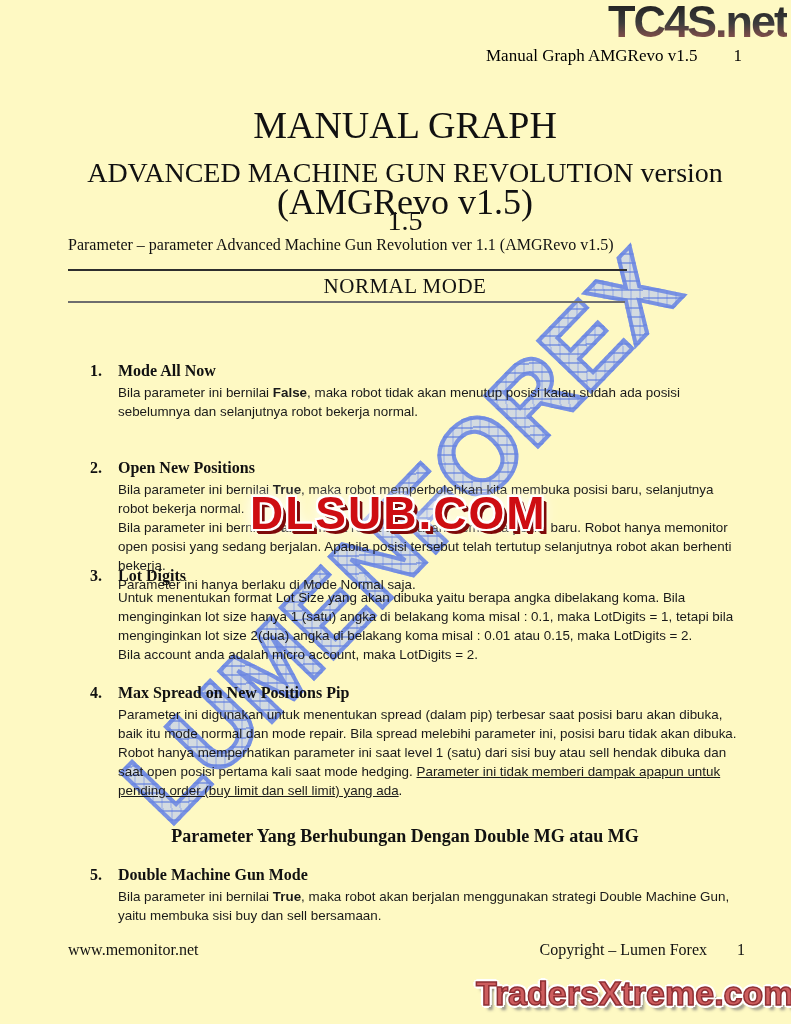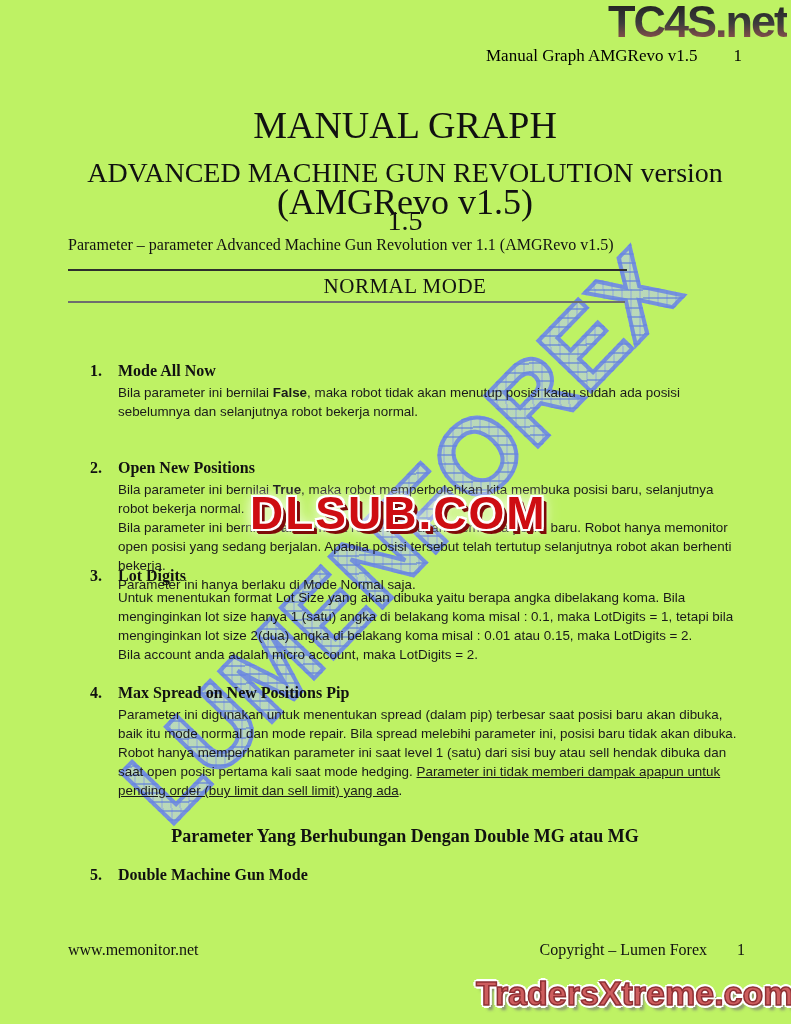--- a/index.html
+++ b/index.html
@@ -1,16 +1,16 @@
 <!DOCTYPE html>
 <html><head>
 <meta charset="utf-8">
 <style>
   html,body{margin:0;padding:0;background:#ffffff;}
-  .page{position:relative;width:791px;height:1024px;background:#bef264;overflow:hidden;
+  .page{position:relative;width:791px;height:1024px;background:#fef9c3;overflow:hidden;
         font-family:"Liberation Serif",serif;color:#111;}
 
   
   .logo{position:absolute;top:-4px;right:4px;z-index:4;
         font-family:"Liberation Sans",sans-serif;font-weight:800;font-size:45px;letter-spacing:-2px;
         color:#3a3a3a;}
   @supports ((-webkit-background-clip:text) or (background-clip:text)){
     .logo{background:linear-gradient(180deg,#1f1f1f 10%,#3c3c3c 52%,#96544e 88%,#b07a72 100%);
           -webkit-background-clip:text;background-clip:text;color:transparent;}
   }
@@ -139,20 +139,23 @@
         <div class="item" style="top: 684px;">
           <div class="item-num">4.</div>
           <div class="item-title">Max Spread on New Positions Pip</div>
           <div class="item-body">
             <p><span>Parameter ini digunakan untuk menentukan spread (dalam pip) terbesar saat posisi baru akan dibuka, baik itu mode normal dan mode repair. Bila spread melebihi parameter ini, posisi baru tidak akan dibuka. Robot hanya memperhatikan parameter ini saat level 1 (satu) dari sisi buy atau sell hendak dibuka dan saat open posisi pertama kali saat mode hedging. </span><span class="u">Parameter ini tidak memberi dampak apapun untuk pending order (buy limit dan sell limit) yang ada</span><span>.</span></p>
           </div>
         </div>
         <div class="item" style="top: 866px;">
           <div class="item-num">5.</div>
           <div class="item-title">Double Machine Gun Mode</div>
+          <div class="item-body">
+            <p><span>Bila parameter ini bernilai </span><span class="b">True</span><span>, maka robot akan berjalan menggunakan strategi Double Machine Gun, yaitu membuka sisi buy dan sell bersamaan.</span></p>
+          </div>
         </div>
       </div>
 
     <div class="sub sub2">Parameter Yang Berhubungan Dengan Double MG atau MG</div>
 
     <div class="footer">
       <span class="f-left">www.memonitor.net</span>
       <span class="f-right">
         <span>Copyright – Lumen Forex</span><span class="pg2">1</span>
       </span>

